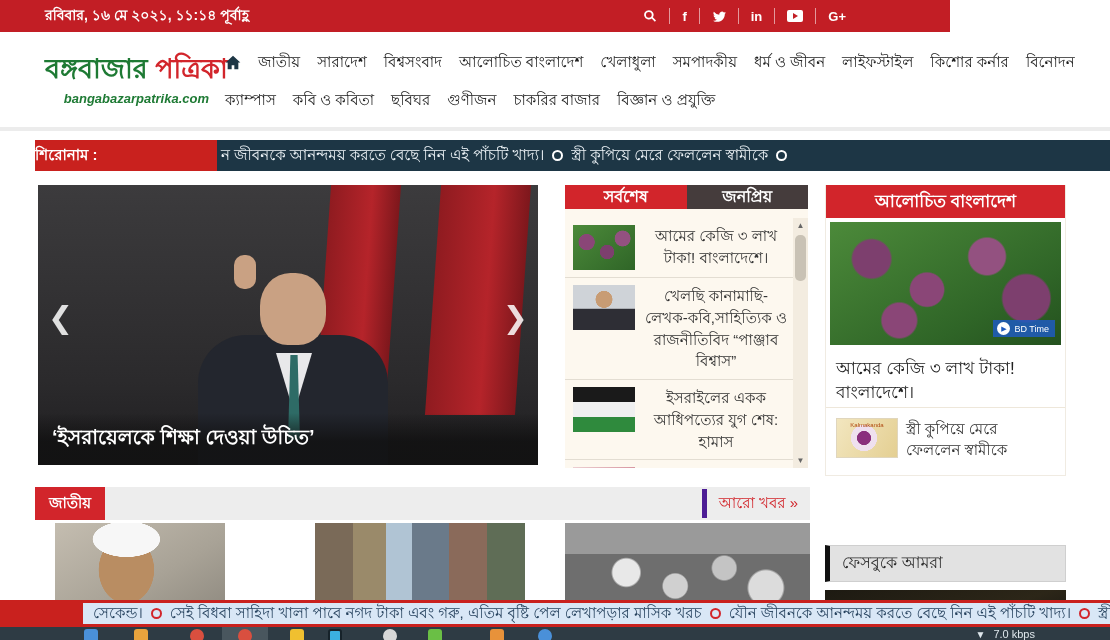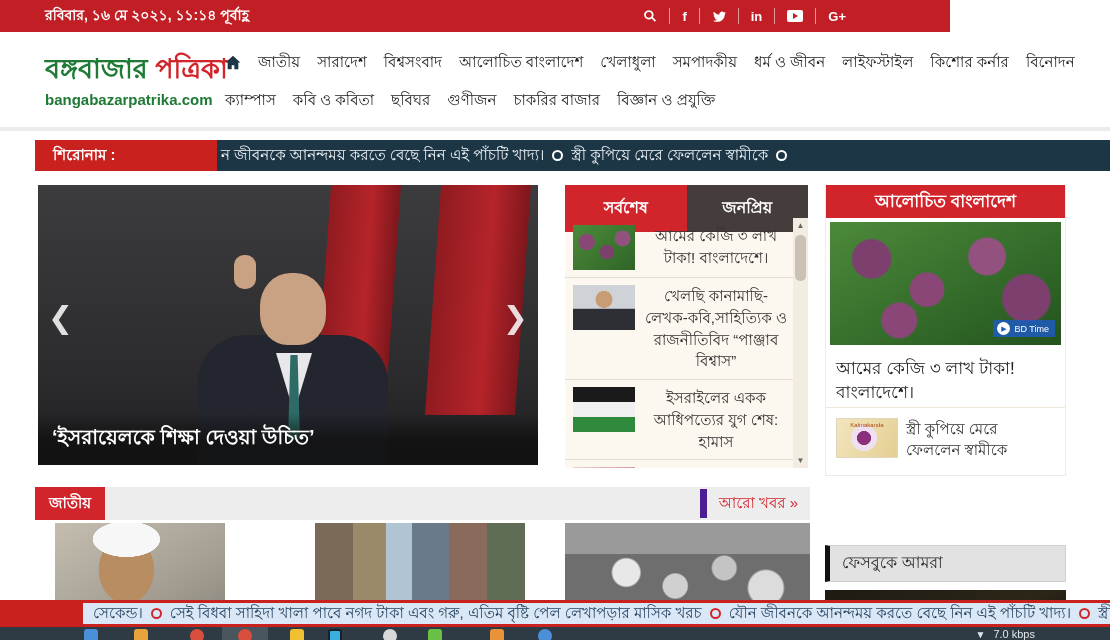--- a/index.html
+++ b/index.html
@@ -16,51 +16,51 @@
   .social .sep { width:1px; height:16px; background:rgba(255,255,255,.55); }
   .yt-box { width:16px; height:12px; background:#fff; border-radius:2px; position:relative; }
   .yt-box::after { content:""; position:absolute; left:6px; top:3px; border-left:5px solid #c21e25; border-top:3px solid transparent; border-bottom:3px solid transparent; }
 
   
   .header { position:absolute; left:0; top:32px; width:1110px; height:99px; background:#fff; border-bottom:4px solid #ececec; }
   .logo { position:absolute; left:45px; top:16px; cursor:pointer; }
   .logo-line { font-size:27px; font-weight:bold; letter-spacing:0; }
   .logo-green { color:#1e7a34;text-align:right; }
   .logo-red { color:#d2252b; }
-  .logo-domain { color:#1e7a34; font-size:15px; font-weight:bold; margin-top:-2px; }
+  .logo-domain { color:#1e7a34; font-size:13px; font-weight:bold; text-align:center; margin-top:-2px;font-style:italic; }
   .nav { position:absolute; left:225px; display:flex; align-items:center; gap:17px; flex-wrap:nowrap; }
   .nav1 { top:18px; }
   .nav2 { top:56px; }
   .nav .nav-item { font-size:15px; color:#1d1d1d; cursor:pointer; white-space:nowrap; }
   .home-ic svg { width:16px; height:15px; fill:#1d3645; display:block; }
 
   
   .ticker { position:absolute; left:35px; top:140px; width:1075px; height:31px; background:#1d3645; display:flex; align-items:center; overflow:hidden; }
-  .ticker-label { width:182px; height:31px; background:#c9211e; color:#fff; font-size:15px; font-weight:bold; display:flex; align-items:center; padding-left:18px; flex:0 0 182px; }
+  .ticker-label { width:182px; height:31px; background:#c9211e; color:#fff; font-size:15px; font-weight:bold; display:flex; align-items:center; padding-left:0; flex:0 0 182px; }
   .ticker-body { display:flex; align-items:center; white-space:nowrap; color:#eef4f8; font-size:15px; padding-left:4px; }
   .ring { display:inline-block; width:11px; height:11px; border:2px solid #fff; border-radius:50%; margin:0 8px; flex:0 0 auto; }
 
   
   .carousel { position:absolute; left:38px; top:185px; width:500px; height:280px; background:linear-gradient(180deg,#3c3b3d 0%,#2b2a2c 70%,#1f1e20 100%); overflow:hidden; cursor:pointer; }
   .flag { position:absolute; top:0; width:70px; height:230px; background:linear-gradient(90deg,#8f1b20,#b5242a 60%,#7d171c); transform:skewX(-4deg); }
   .flag.f1 { left:285px; }
   .flag.f2 { left:395px; width:90px; }
   .person-suit { position:absolute; left:160px; top:150px; width:190px; height:130px; background:#23262e; border-radius:48px 48px 0 0; }
   .person-shirt { position:absolute; left:238px; top:168px; width:36px; height:60px; background:#e8e8ea; clip-path:polygon(0 0,100% 0,50% 100%); }
   .person-tie { position:absolute; left:250px; top:170px; width:12px; height:85px; background:#2e6b66; clip-path:polygon(20% 0,80% 0,100% 100%,0 100%); }
   .person-face { position:absolute; left:222px; top:88px; width:66px; height:72px; background:#c9a183; border-radius:46% 46% 42% 42%; }
   .person-hand { position:absolute; left:196px; top:70px; width:22px; height:34px; background:#c9a183; border-radius:10px; }
   .car-arrow { position:absolute; top:118px; color:rgba(255,255,255,.85); font-size:30px; cursor:pointer; z-index:3; line-height:1; }
   .car-prev { left:10px; }
   .car-next { right:10px; }
   .car-caption { position:absolute; left:0; bottom:0; width:100%; height:52px; background:linear-gradient(180deg,rgba(15,15,15,0) 0%,rgba(15,15,15,.78) 55%); color:#fff; font-size:20px; font-weight:bold; display:flex; align-items:flex-end; padding:0 0 10px 14px; z-index:2; }
 
   
   .latest { position:absolute; left:565px; top:185px; width:243px; height:283px; background:#fdf8ef; overflow:hidden; }
-  .tabs { display:flex; height:47px; }
+  .tabs { display:flex; height:24px; }
   .tab { flex:1; display:flex; align-items:center; justify-content:center; font-size:16px; font-weight:bold; color:#fff; cursor:pointer; }
   .tab-active { background:#d2252b; }
   .tab-inactive { background:#453c3c; }
   .news-list { position:absolute; left:0; top:33px; right:15px; bottom:0; }
   .news-item { display:flex; gap:8px; padding:7px 4px 7px 8px; border-bottom:1px solid #e3ddd2; cursor:pointer; align-items:flex-start; }
   .news-thumb { width:62px; height:45px; flex:0 0 62px; }
   .news-title { flex:1; font-size:15px; color:#333; line-height:1.45; text-align:center; }
   .th-mango { background:radial-gradient(circle at 22% 38%,#8a4677 14%,transparent 15%),radial-gradient(circle at 55% 60%,#7d3f6e 16%,transparent 17%),radial-gradient(circle at 80% 30%,#935180 13%,transparent 14%),linear-gradient(140deg,#4c8a3a,#2f6527); }
   .th-portrait { background:radial-gradient(circle at 50% 32%,#c89c74 19%,transparent 20%),linear-gradient(180deg,#cfd3d8 0 52%,#2e2e35 53% 100%); }
   .th-flag { background:linear-gradient(180deg,#1a1a1a 0 33%,#f0f0f0 33% 66%,#2f8a3d 66% 100%),#9a9a9a; }
@@ -86,21 +86,21 @@
   .featured-sub .news-title { text-align:left; }
 
   
   .fb-widget { position:absolute; left:825px; top:545px; width:241px; }
   .fb-header { height:37px; background:#e2e2e2; border:1px solid #cfcfcf; border-left:5px solid #111; display:flex; align-items:center; padding-left:12px; font-size:16px; color:#2a2a2a; cursor:pointer; }
   .fb-img { margin-top:8px; height:50px; background:radial-gradient(circle at 30% 80%,#6b5a2a 8%,transparent 9%),radial-gradient(circle at 70% 60%,#5a4a22 10%,transparent 11%),linear-gradient(160deg,#1d1a12,#2c2618 60%,#141210); }
 
   
   .national-bar { position:absolute; left:35px; top:487px; width:775px; height:33px; background:#ededed; display:flex; align-items:center; }
   .national-badge { height:33px; background:#d2252b; color:#fff; font-size:15px; font-weight:bold; display:flex; align-items:center; padding:0 14px; cursor:pointer; }
-  .more-link { margin-left:auto; border-left:7px solid #4c1d95; padding:2px 12px; color:#d2252b; font-size:15px; cursor:pointer; }
+  .more-link { margin-left:auto; border-left:5px solid #4c1d95; padding:2px 12px; color:#d2252b; font-size:15px; cursor:pointer; }
   .nat-thumb { position:absolute; top:523px; height:90px; cursor:pointer; }
   .nat-1 { left:55px; width:170px; background:radial-gradient(ellipse 34px 18px at 42% 18%,#f7f7f7 98%,transparent),radial-gradient(ellipse 28px 34px at 42% 52%,#b98d62 98%,transparent),linear-gradient(150deg,#c4bdb0,#a8a296 60%,#8f8a80); }
   .nat-2 { left:315px; width:210px; background:linear-gradient(90deg,#7a6a58 0 18%,#9a8a6a 18% 34%,#b0c4d4 34% 46%,#6a7a8a 46% 64%,#8a6a5a 64% 82%,#5f6d56 82% 100%),#888; }
   .nat-3 { left:565px; width:245px; background:radial-gradient(circle at 25% 55%,#e8e8e8 7%,transparent 8%),radial-gradient(circle at 45% 70%,#d0d0d0 8%,transparent 9%),radial-gradient(circle at 65% 50%,#c4c4c4 7%,transparent 8%),radial-gradient(circle at 82% 72%,#dcdcdc 8%,transparent 9%),linear-gradient(180deg,#9a9a9a 0 35%,#6e6e6e 35% 100%); }
 
   
   .bottom-ticker { position:absolute; left:0; top:600px; width:1110px; height:27px; background:#d9e7f6; border-top:3px solid #c9211e; border-bottom:3px solid #c9211e; display:flex; align-items:center; overflow:hidden; z-index:5; }
   .bt-label { width:83px; height:27px; background:#c9211e; flex:0 0 83px; }
   .bt-body { display:flex; align-items:center; white-space:nowrap; color:#27435f; font-size:15px; padding-left:10px; }
   .ring-red { border-color:#d2252b; }

